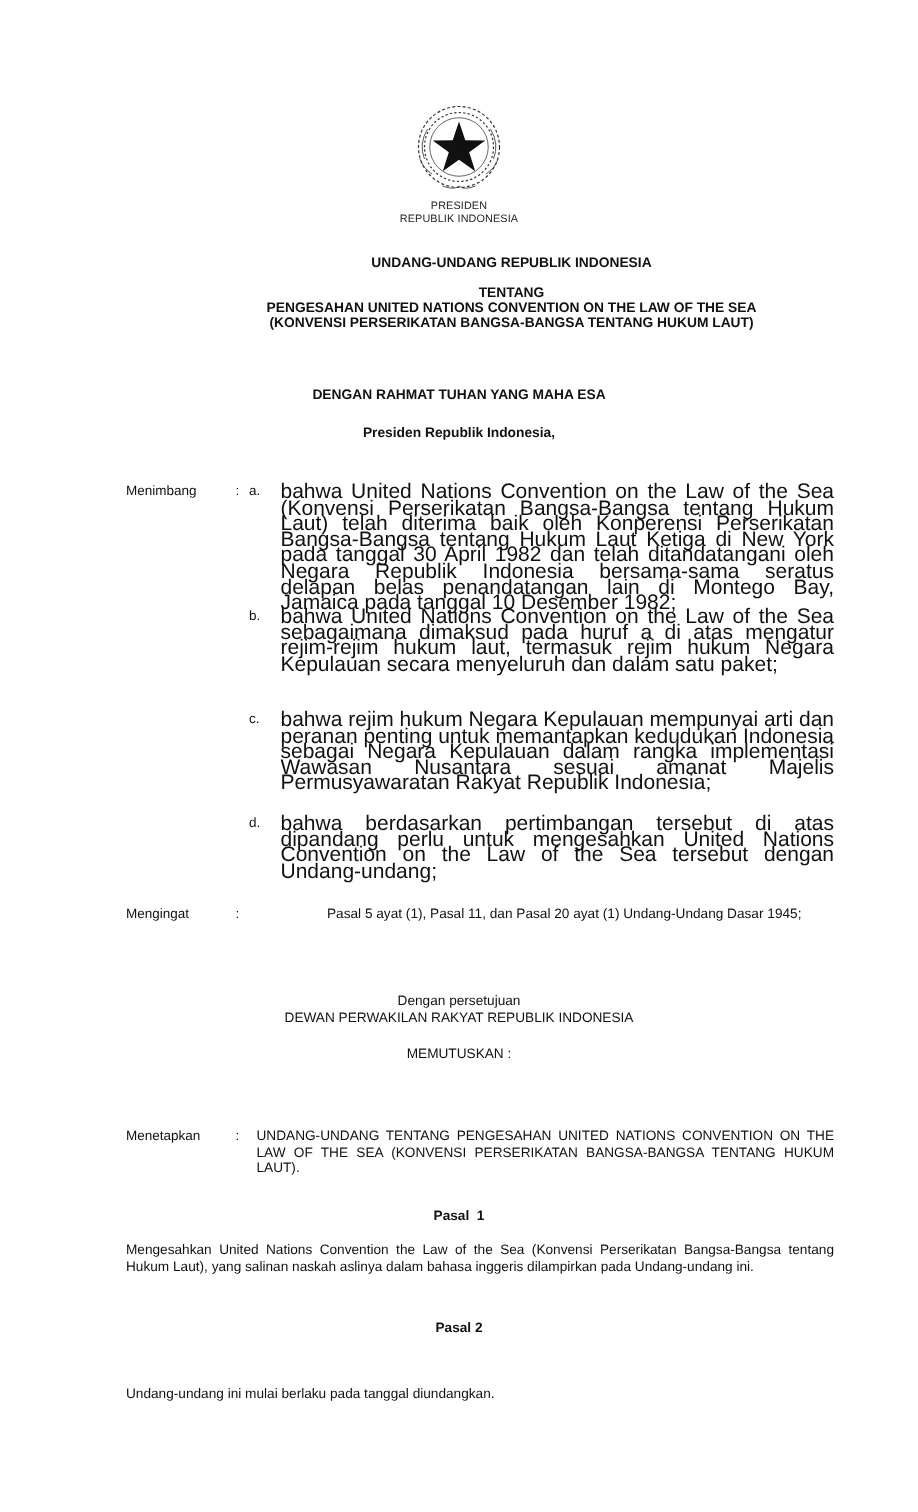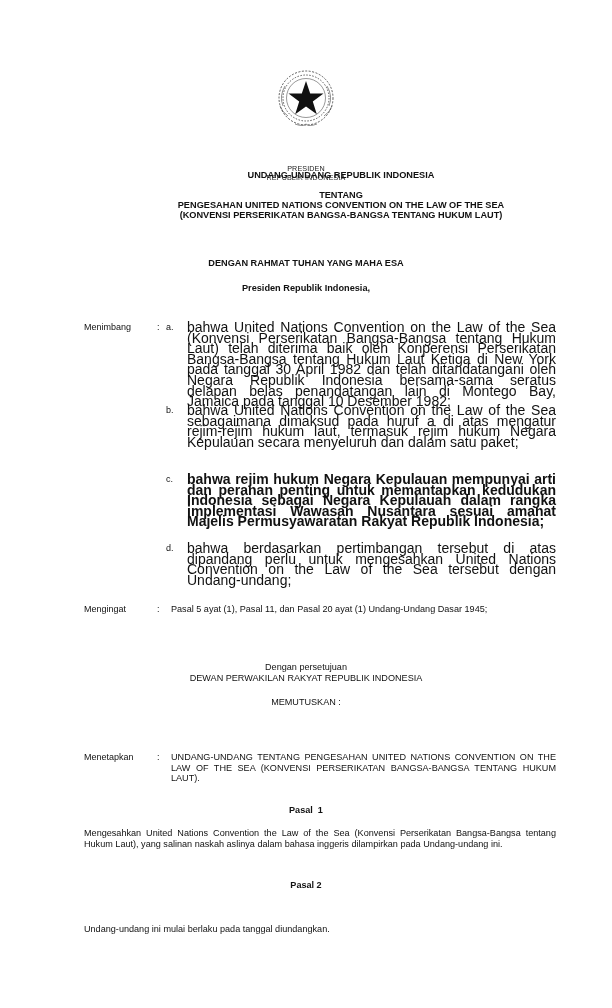--- a/index.html
+++ b/index.html
@@ -1,20 +1,20 @@
 <!DOCTYPE html>
 <html><head>
 <meta charset="utf-8">
 <style>
   html, body { margin: 0; padding: 0; background: #ffffff; }
   body { width: 612px; height: 1008px; position: relative; overflow: hidden;
          font-family: "Liberation Sans", sans-serif; color: #111; font-size: 9px; }
   .page { position: absolute; left: 0; top: 0; width: 612px; height: 1008px; }
   .emblem { position: absolute; left: 273px; top: 66px; width: 66px; height: 66px; }
-  .pres { position: absolute; left: 0; width: 612px; text-align: center; font-size: 7.2px; color: #222; letter-spacing: 0.1px; margin-top: 32px; }
+  .pres { position: absolute; left: 0; width: 612px; text-align: center; font-size: 7.2px; color: #222; letter-spacing: 0.1px; }
   .center { position: absolute; left: 0; width: 612px; text-align: center; }
   .bold { font-weight: bold; }
   .title { font-size: 9.2px; line-height: 10.4px; font-weight: bold; margin-left: 35px; }
   .row { position: absolute; left: 84px; width: 472px; }
   .label { position: absolute; left: 0; top: 0; }
   .colon { position: absolute; left: 73px; top: 0; }
   .letter { position: absolute; left: 82px; top: 0; }
   .para { position: absolute; left: 103px; width: 369px; text-align: justify; line-height: 10.6px; font-size: 14px; }
   .para2 { position: absolute; left: 87px; width: 385px; text-align: justify; line-height: 10.6px; font-size: 9.1px; }
   .full { position: absolute; left: 84px; width: 472px; text-align: justify; line-height: 10.6px; font-size: 9.1px; }
@@ -58,32 +58,32 @@
     <div class="para" style="top:0;">bahwa United Nations Convention on the Law of the Sea (Konvensi Perserikatan Bangsa-Bangsa tentang Hukum Laut) telah diterima baik oleh Konperensi Perserikatan Bangsa-Bangsa tentang Hukum Laut Ketiga di New York pada tanggal 30 April 1982 dan telah ditandatangani oleh Negara Republik Indonesia bersama-sama seratus delapan belas penandatangan lain di Montego Bay, Jamaica pada tanggal 10 Desember 1982;</div>
   </div>
 
   <div class="row" style="top:405px;">
     <span class="letter">b.</span>
     <div class="para" style="top:0;">bahwa United Nations Convention on the Law of the Sea sebagaimana dimaksud pada huruf a di atas mengatur rejim-rejim hukum laut, termasuk rejim hukum Negara Kepulauan secara menyeluruh dan dalam satu paket;</div>
   </div>
 
   <div class="row" style="top:474px;">
     <span class="letter">c.</span>
-    <div class="para" style="top:0;font-weight:bold;">bahwa rejim hukum Negara Kepulauan mempunyai arti dan peranan penting untuk memantapkan kedudukan Indonesia sebagai Negara Kepulauan dalam rangka implementasi Wawasan Nusantara sesuai amanat Majelis Permusyawaratan Rakyat Republik Indonesia;</div>
+    <div class="para" style="top:0;">bahwa rejim hukum Negara Kepulauan mempunyai arti dan peranan penting untuk memantapkan kedudukan Indonesia sebagai Negara Kepulauan dalam rangka implementasi Wawasan Nusantara sesuai amanat Majelis Permusyawaratan Rakyat Republik Indonesia;</div>
   </div>
 
   <div class="row" style="top:543px;">
     <span class="letter">d.</span>
     <div class="para" style="top:0;">bahwa berdasarkan pertimbangan tersebut di atas dipandang perlu untuk mengesahkan United Nations Convention on the Law of the Sea tersebut dengan Undang-undang;</div>
   </div>
 
   <div class="row" style="top:604px;">
     <span class="label">Mengingat</span>
     <span class="colon">:</span>
-    <div class="para2" style="top:0;">Pasal 5 ayat (1), Pasal  11, dan Pasal 20 ayat (1) Undang-Undang Dasar 1945;</div>
+    <div class="para2" style="top:0;margin-left:47px;">Pasal 5 ayat (1), Pasal  11, dan Pasal 20 ayat (1) Undang-Undang Dasar 1945;</div>
   </div>
 
   <div class="center" style="top:662px; font-size:9.1px;">Dengan persetujuan</div>
   <div class="center" style="top:673px; font-size:9.1px;">DEWAN PERWAKILAN RAKYAT REPUBLIK INDONESIA</div>
   <div class="center" style="top:697px; font-size:9.1px;">MEMUTUSKAN :</div>
 
   <div class="row" style="top:752px;">
     <span class="label">Menetapkan</span>
     <span class="colon">:</span>
     <div class="para2" style="top:0;">UNDANG-UNDANG TENTANG PENGESAHAN UNITED NATIONS CONVENTION ON THE LAW OF THE SEA (KONVENSI PERSERIKATAN BANGSA-BANGSA TENTANG HUKUM LAUT).</div>

